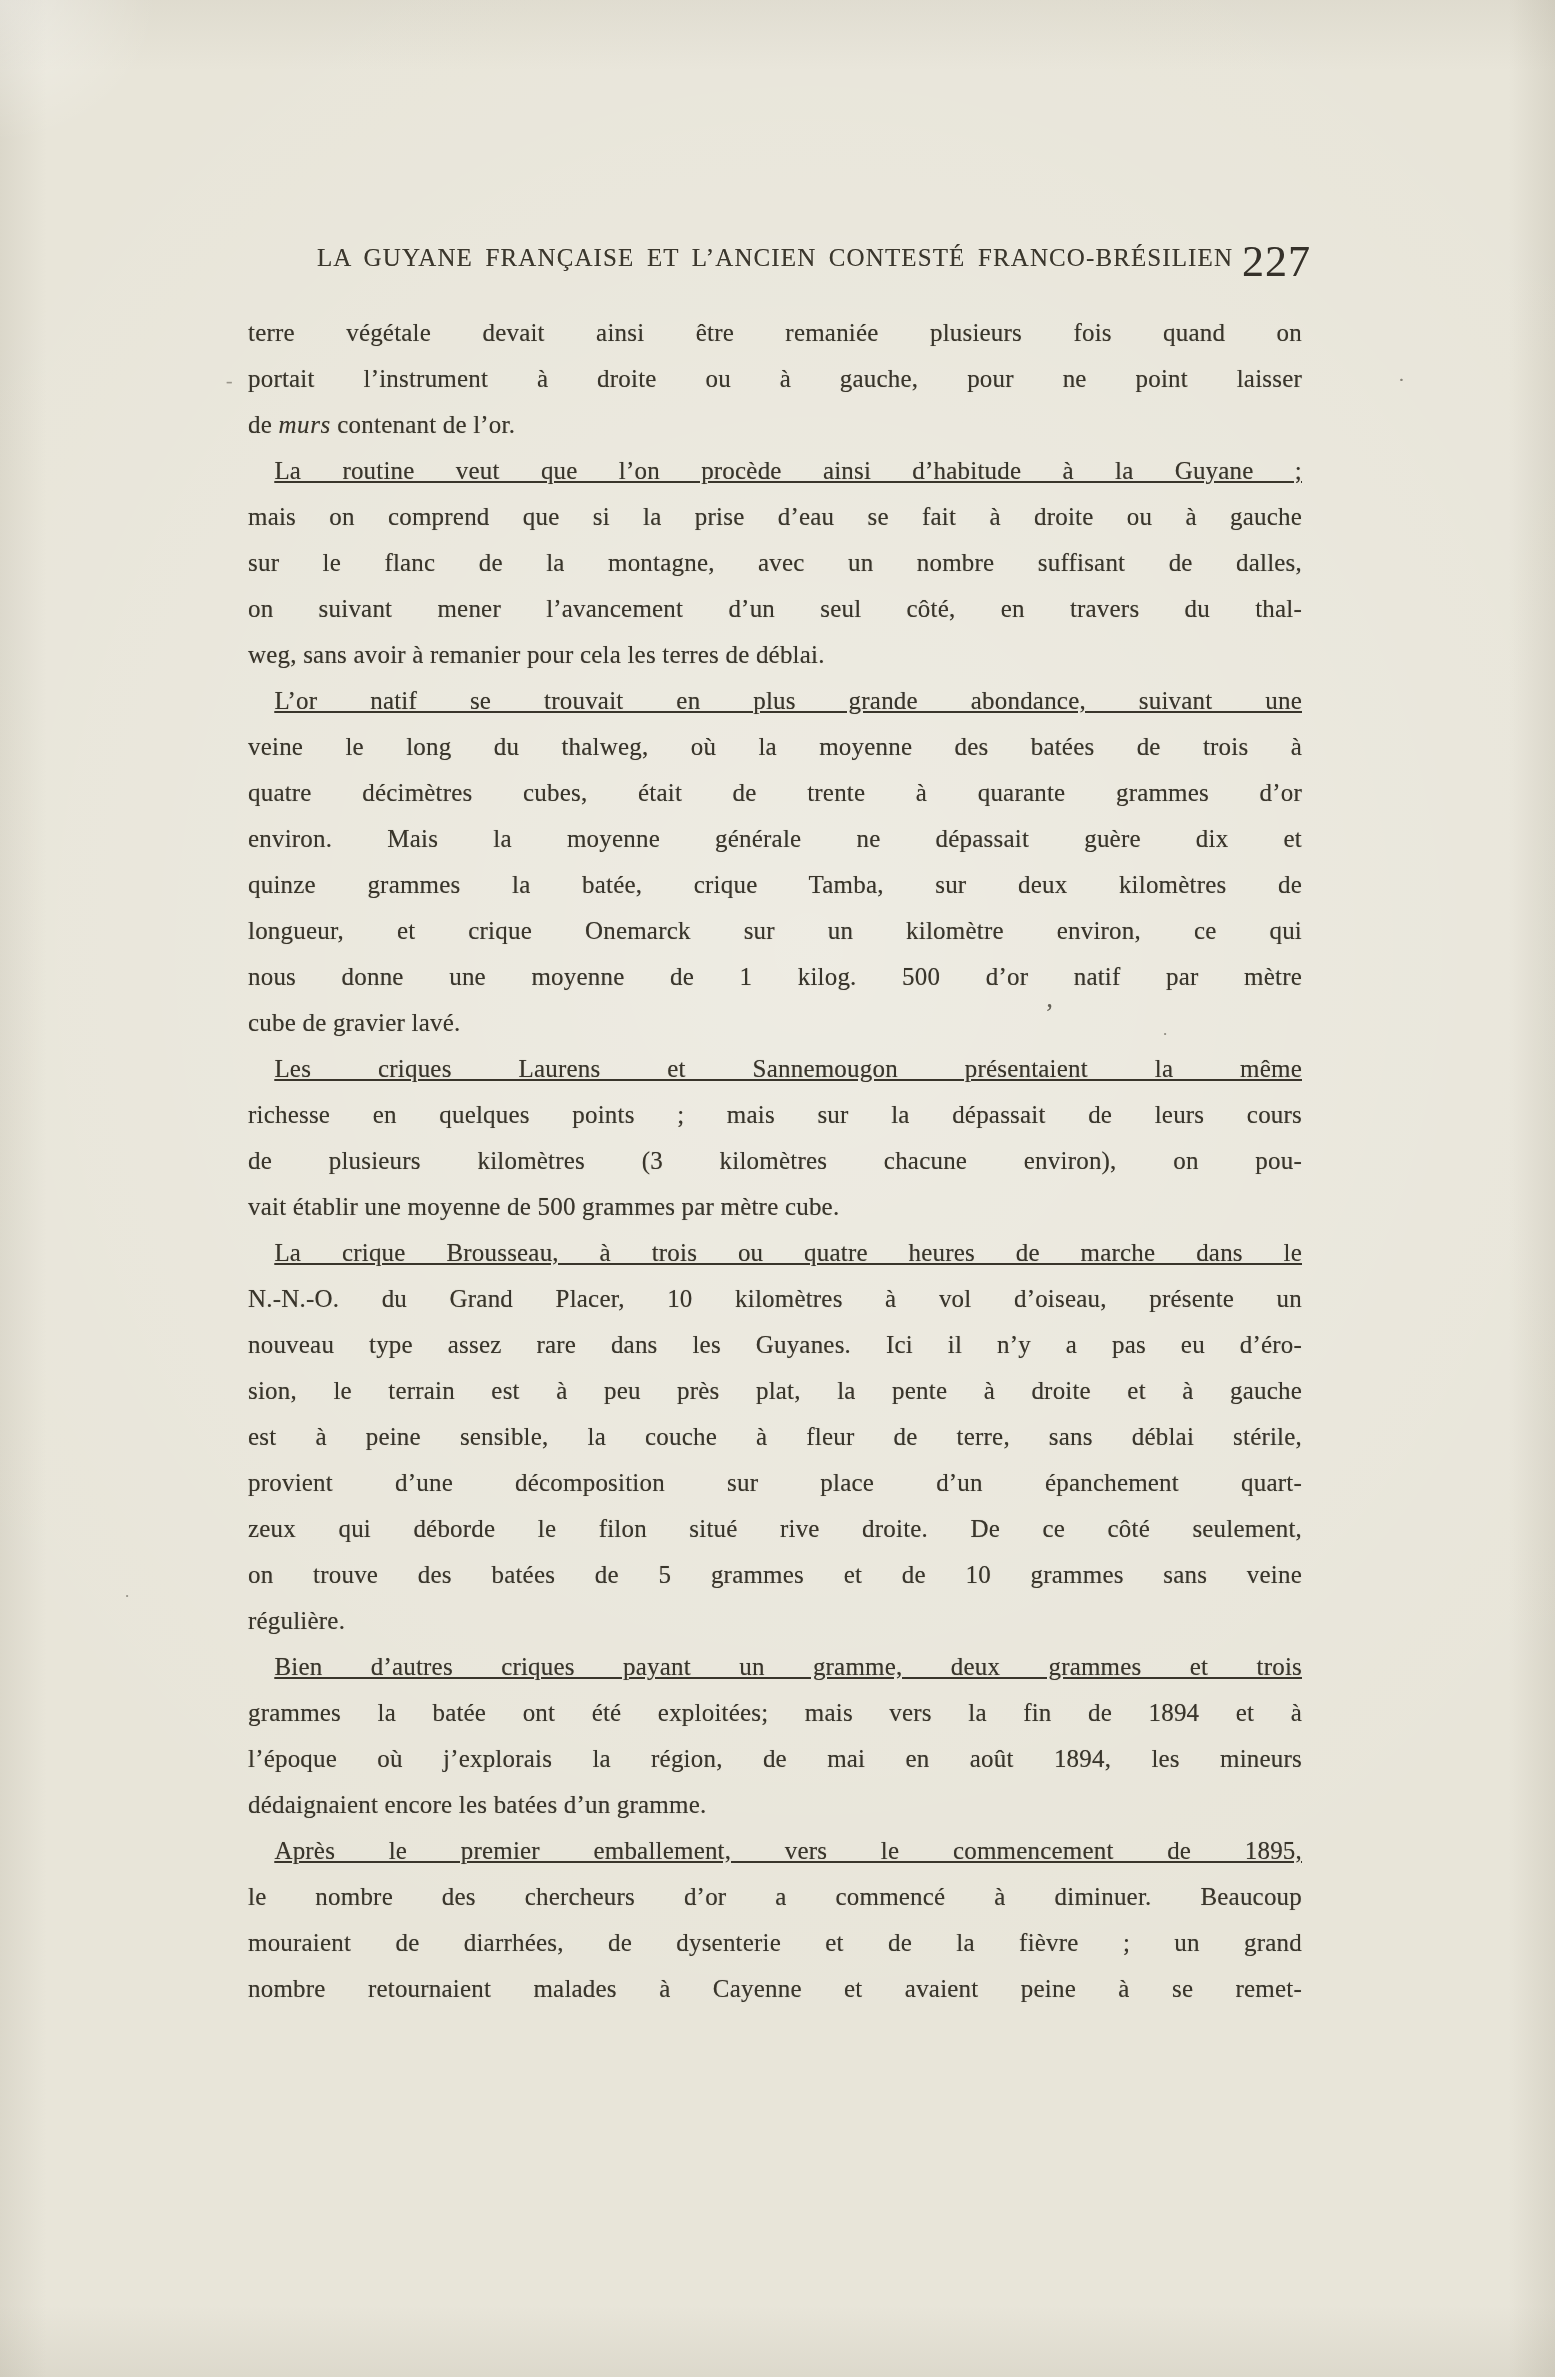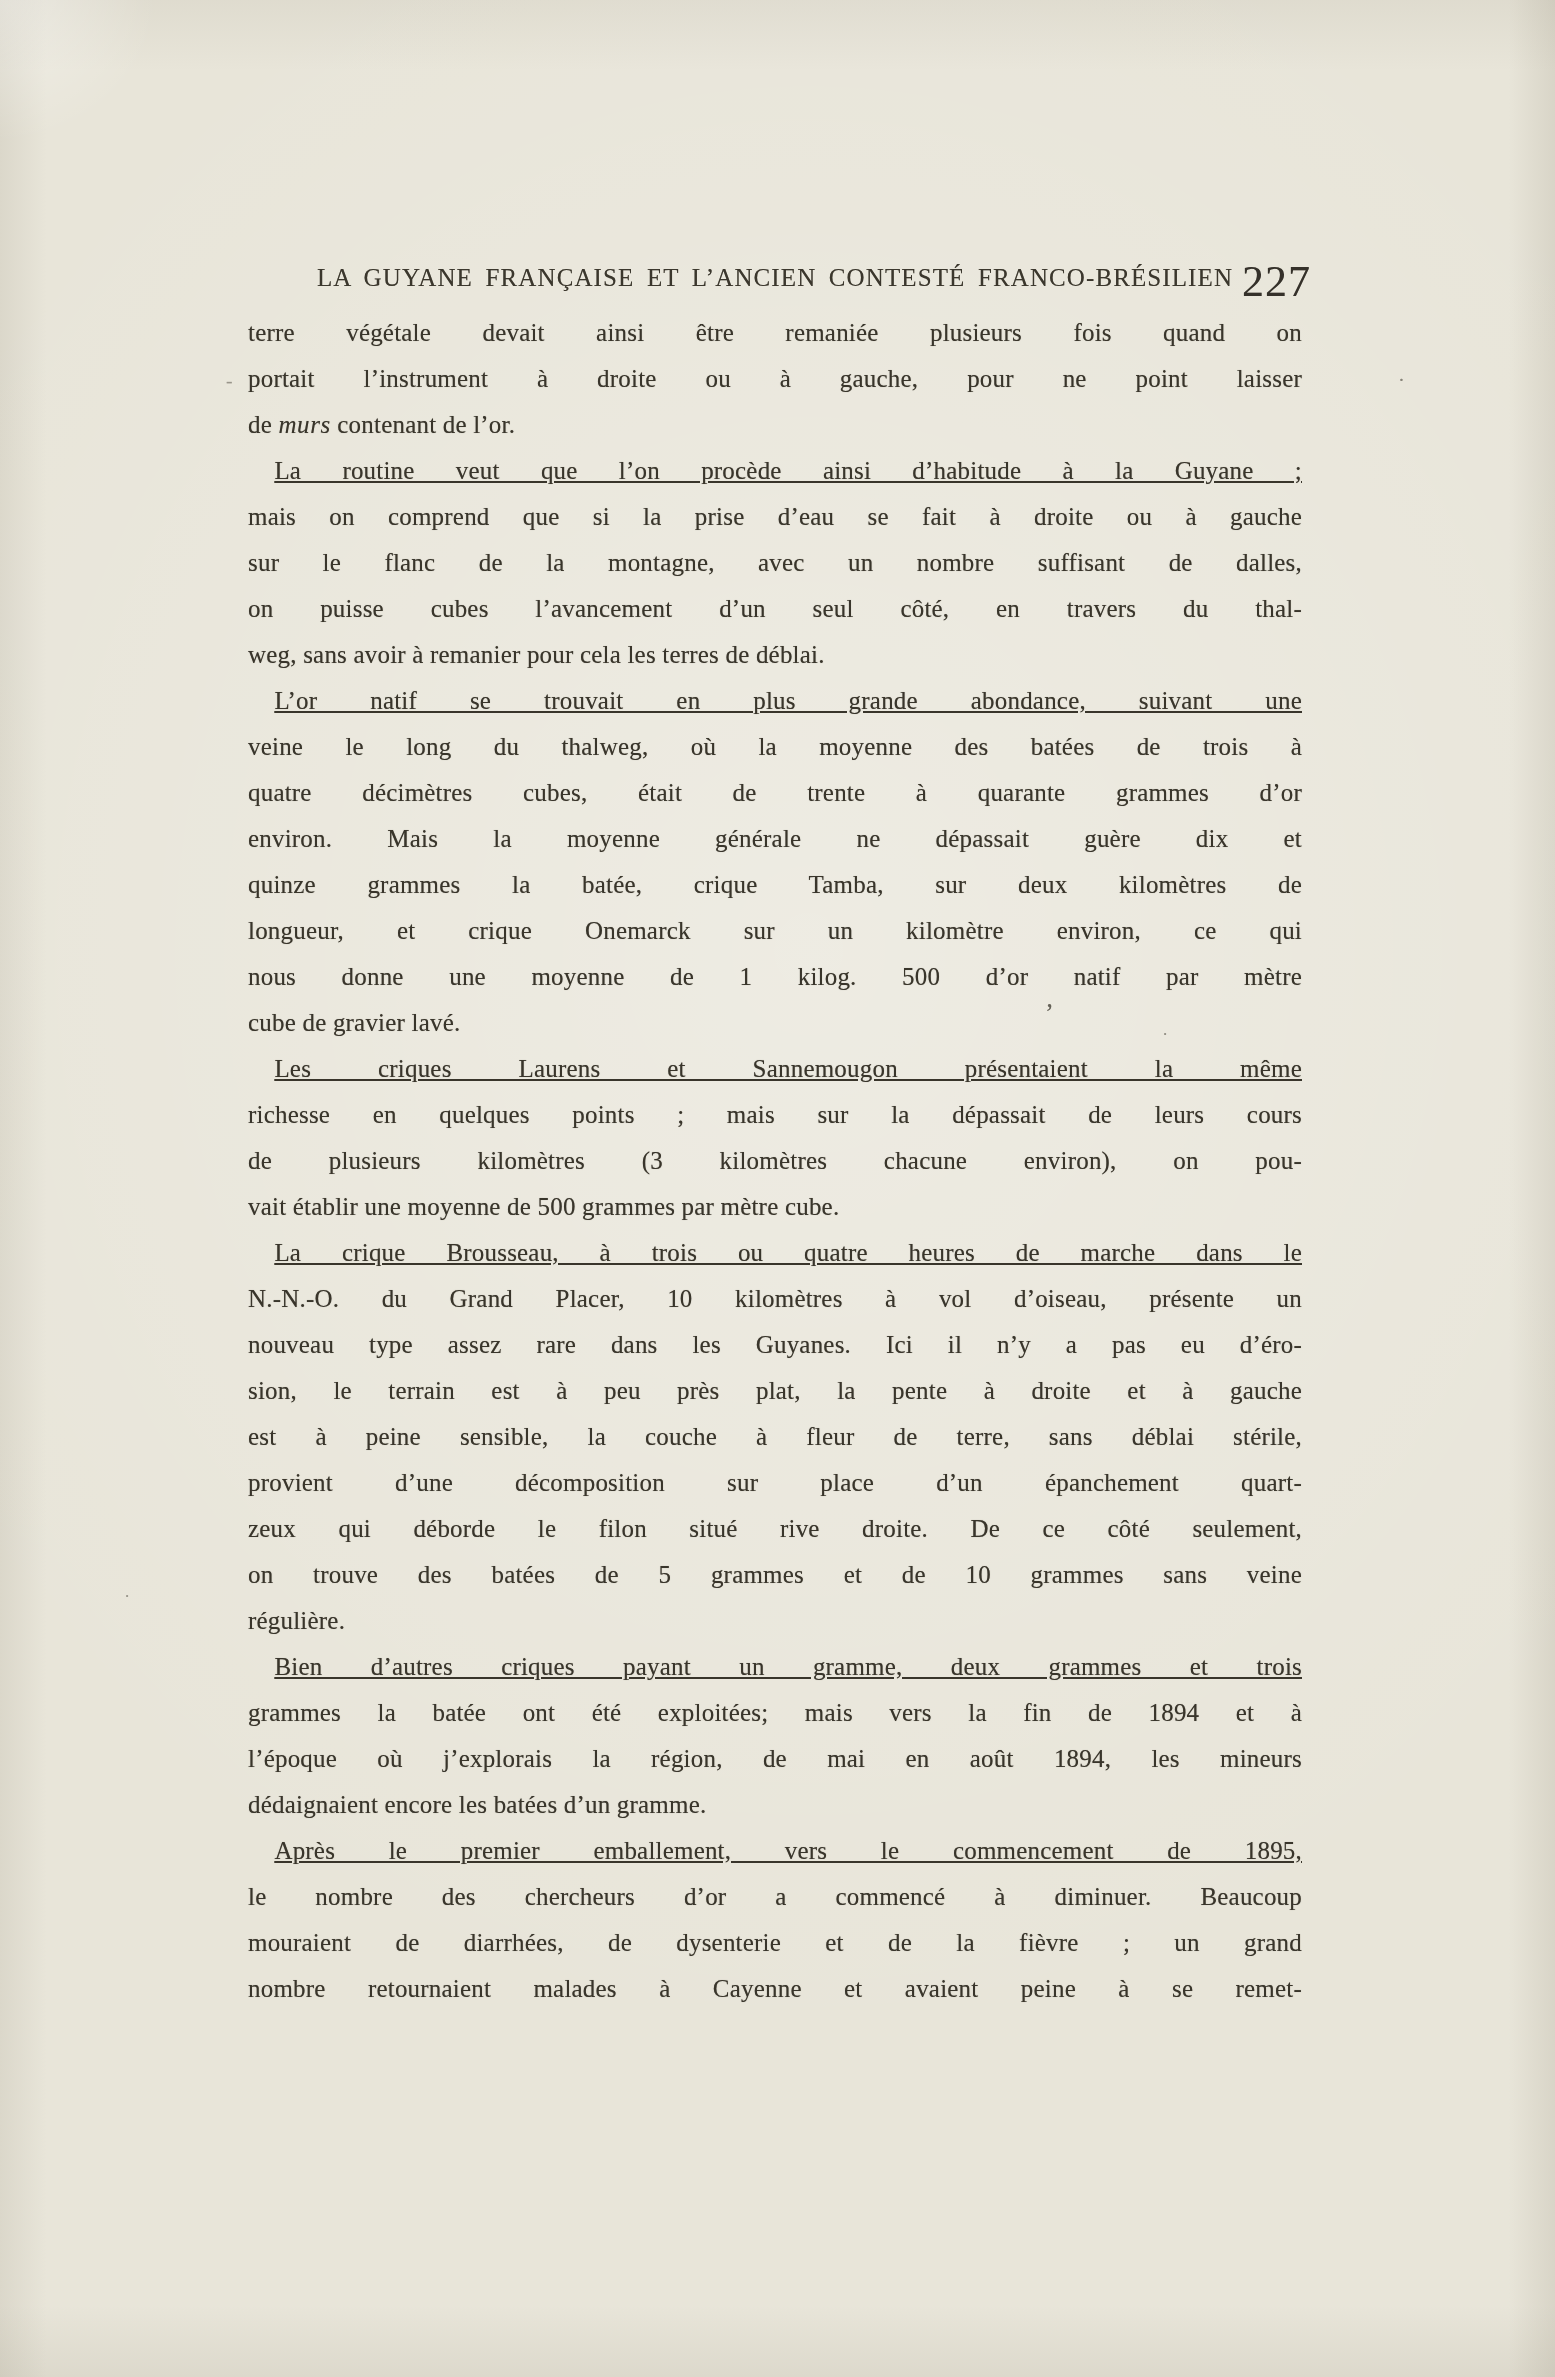--- a/index.html
+++ b/index.html
@@ -19,21 +19,21 @@
       radial-gradient(90% 65% at 52% 40%, rgba(255,255,255,0.26), rgba(255,255,255,0) 72%),
       radial-gradient(125% 105% at 50% 50%, rgba(0,0,0,0) 76%, rgba(98,90,68,0.14) 100%),
       linear-gradient(to right, rgba(103,94,72,0.10), rgba(103,94,72,0) 3%, rgba(103,94,72,0) 97%, rgba(103,94,72,0.12) 100%),
       linear-gradient(to bottom, rgba(103,94,72,0.07), rgba(103,94,72,0) 3%, rgba(103,94,72,0) 97%, rgba(103,94,72,0.09) 100%);
     font-family: "Liberation Serif", "DejaVu Serif", serif;
     color: #39352b;
   }
   .running-head {
     position: absolute;
     left: 248px;
-    top: 264px;
+    top: 244px;
     width: 1054px;
     height: 41px;
   }
   .head-title {
     display: block;
     text-align: center;
     font-size: 25px;
     letter-spacing: 1.1px;
     word-spacing: 5.2px;
     white-space: nowrap;
@@ -95,21 +95,21 @@
     <span class="folio">227</span>
   </header>
 
   <main class="text-block">
       <div class="line"><span>terre végétale devait ainsi être remaniée plusieurs fois quand on</span></div>
       <div class="line"><span>portait l’instrument à droite ou à gauche, pour ne point laisser</span></div>
       <div class="line last"><span>de </span><i>murs</i><span> contenant de l’or.</span></div>
       <div class="line indent"><span>La routine veut que l’on procède ainsi d’habitude à la Guyane ;</span></div>
       <div class="line"><span>mais on comprend que si la prise d’eau se fait à droite ou à gauche</span></div>
       <div class="line"><span>sur le flanc de la montagne, avec un nombre suffisant de dalles,</span></div>
-      <div class="line"><span>on puisse cubes l’avancement d’un seul côté, en travers du thal-</span></div>
+      <div class="line"><span>on suivant mener l’avancement d’un seul côté, en travers du thal-</span></div>
       <div class="line last"><span>weg, sans avoir à remanier pour cela les terres de déblai.</span></div>
       <div class="line indent"><span>L’or natif se trouvait en plus grande abondance, suivant une</span></div>
       <div class="line"><span>veine le long du thalweg, où la moyenne des batées de trois à</span></div>
       <div class="line"><span>quatre décimètres cubes, était de trente à quarante grammes d’or</span></div>
       <div class="line"><span>environ. Mais la moyenne générale ne dépassait guère dix et</span></div>
       <div class="line"><span>quinze grammes la batée, crique Tamba, sur deux kilomètres de</span></div>
       <div class="line"><span>longueur, et crique Onemarck sur un kilomètre environ, ce qui</span></div>
       <div class="line"><span>nous donne une moyenne de 1 kilog. 500 d’or natif par mètre</span></div>
       <div class="line last"><span>cube de gravier lavé.</span></div>
       <div class="line indent"><span>Les criques Laurens et Sannemougon présentaient la même</span></div>

